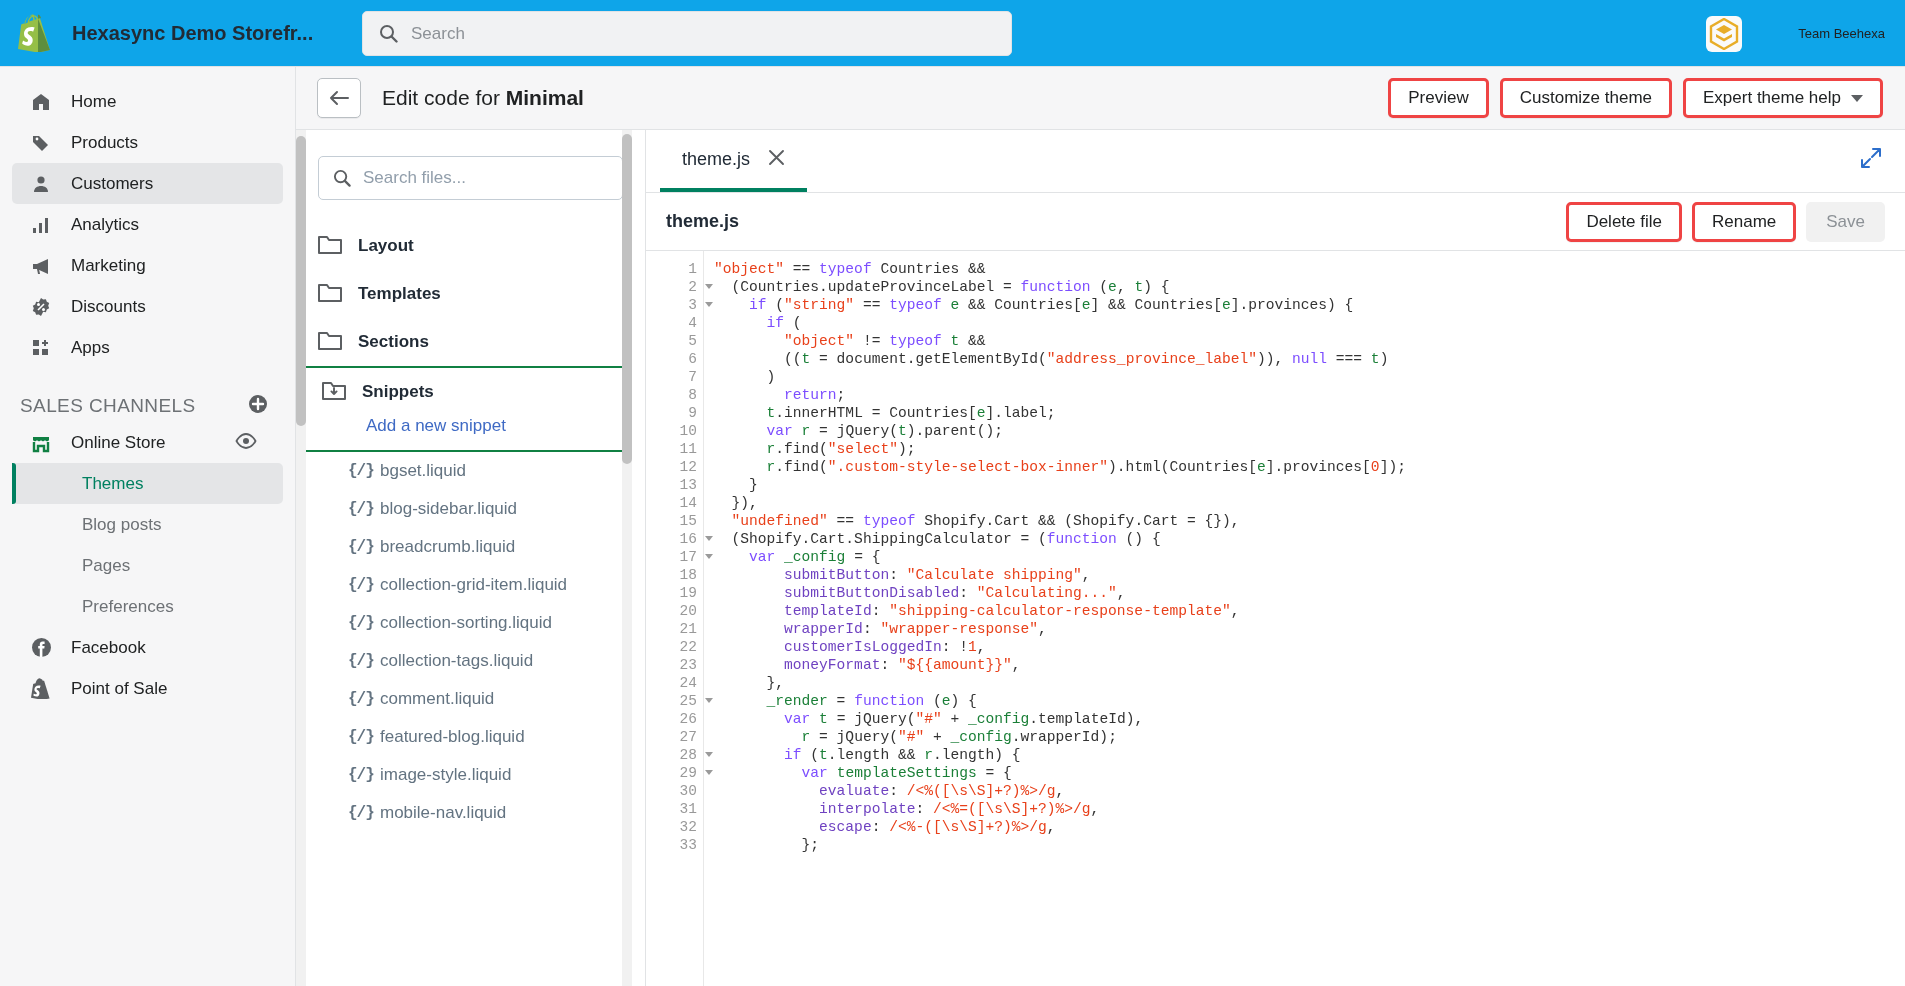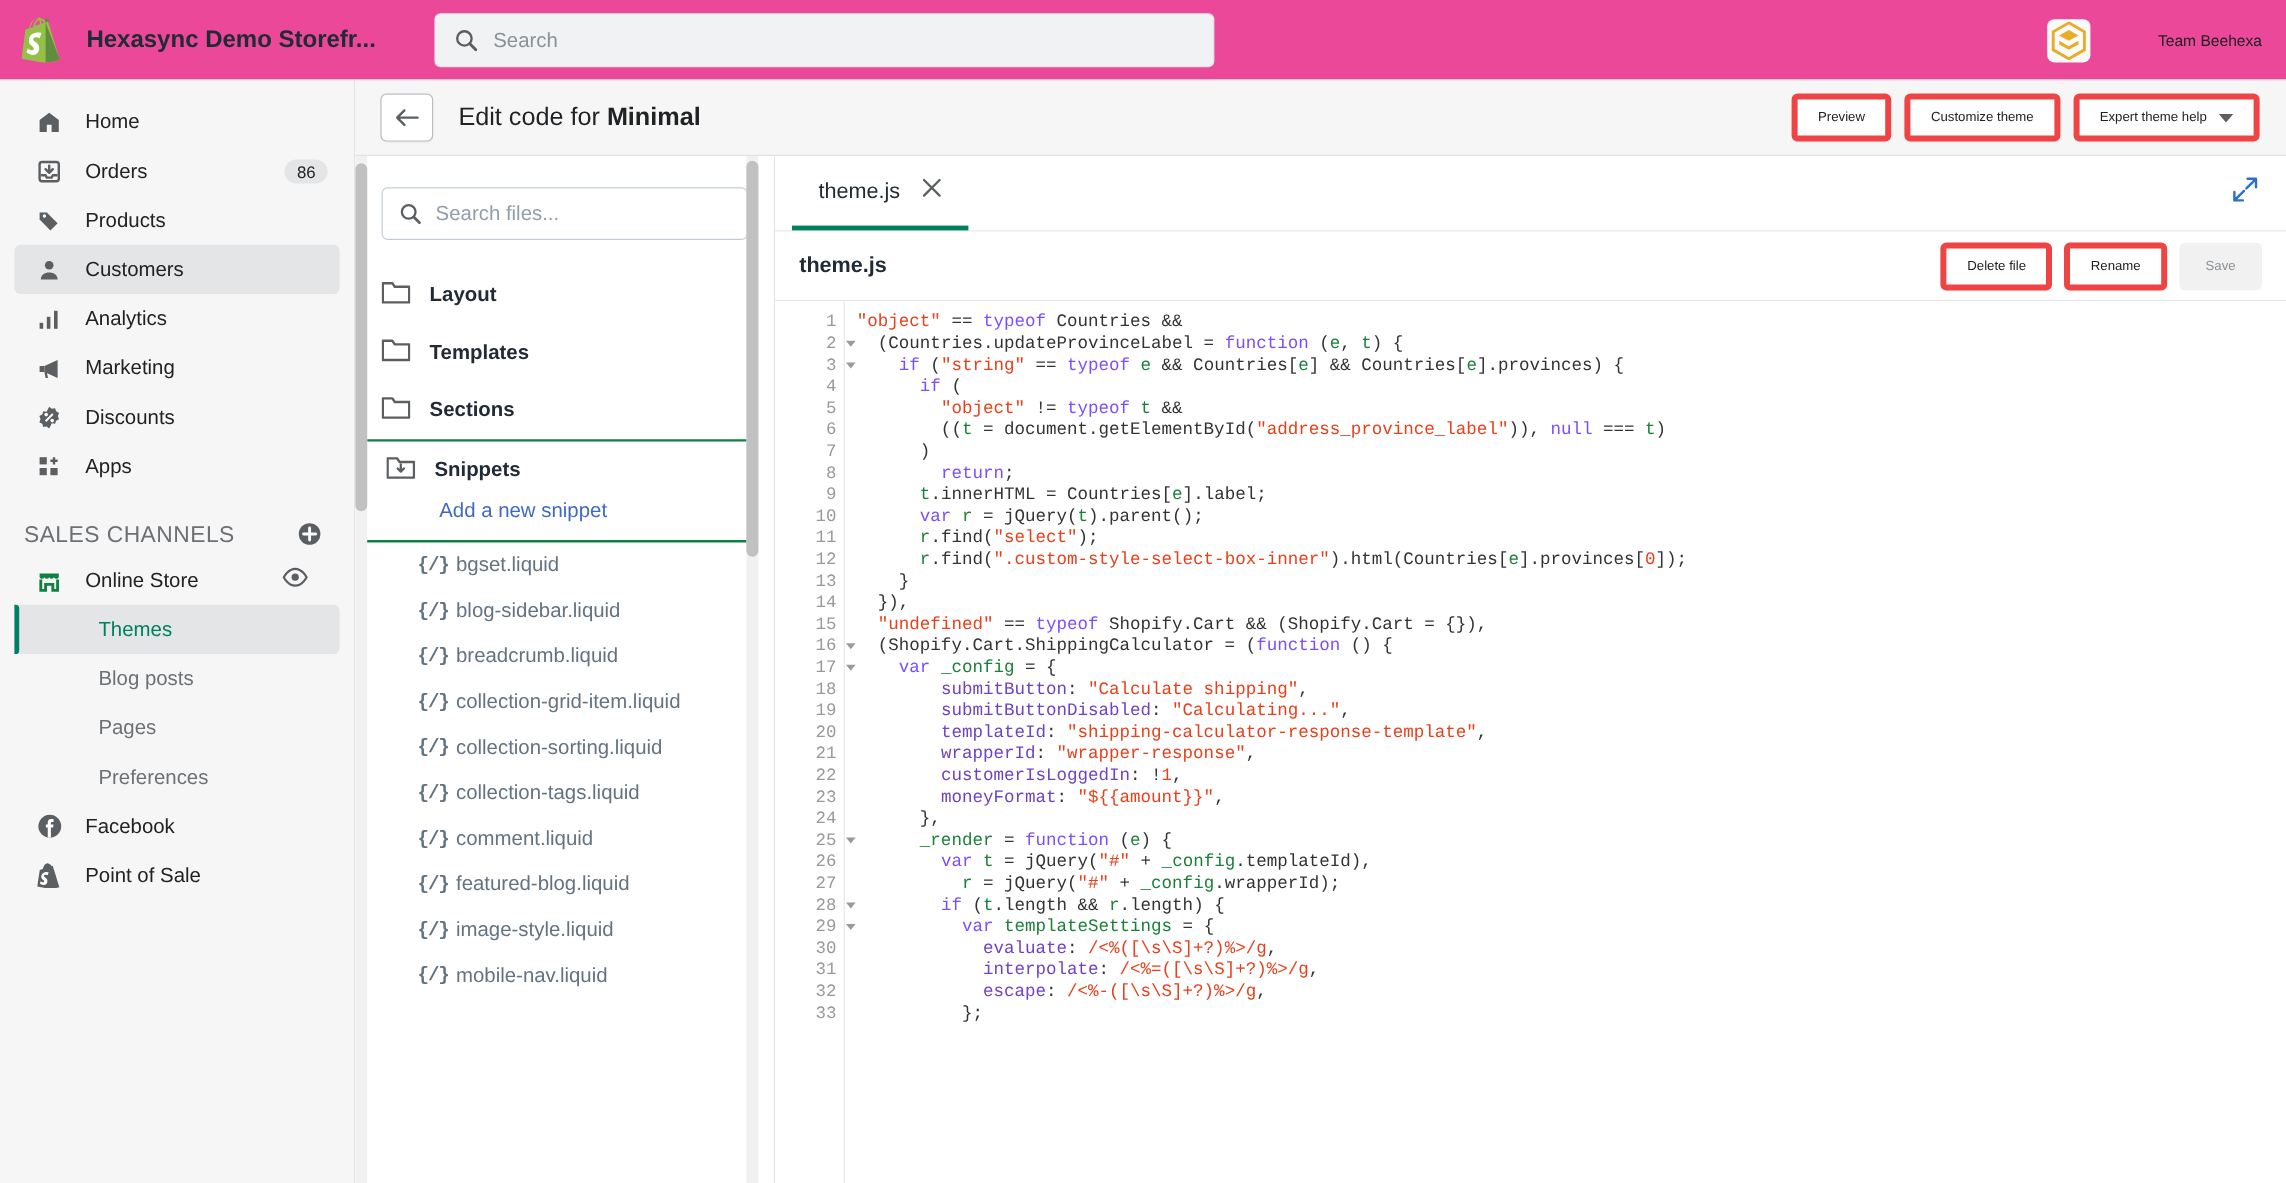--- a/index.html
+++ b/index.html
@@ -8,21 +8,21 @@
     font-family: "Liberation Sans", sans-serif;
     background: #ffffff;
     overflow: hidden;
     color: #212b36;
   }
 
   
   .topbar {
     position: absolute; top: 0; left: 0;
     width: 1905px; height: 67px;
-    background: #ec4899;
+    background: #0ea5e9;
     border-bottom: 1px solid #e1e3e5;
     display: flex; align-items: center;
   }
   .shopify-logo { margin-left: 18px; width: 34px; height: 38px; flex: none; }
   .store-name {
     margin-left: 20px;
     font-size: 20px; font-weight: 600; color: #212b36;
     white-space: nowrap;
   }
   .search-wrap {
@@ -112,23 +112,23 @@
     margin-left: 21px; width: 44px; height: 40px;
     background: #fff; border: 1px solid #babfc3; border-radius: 5px;
     display: flex; align-items: center; justify-content: center;
     cursor: pointer; box-shadow: 0 1px 0 rgba(22,29,37,.05);
   }
   .page-title { margin-left: 21px; font-size: 21px; color: #202223; }
   .page-title b { font-weight: 700; }
   .header-actions { position: absolute; right: 22px; display: flex; gap: 11px; }
   .btn {
     height: 40px; padding: 0 17px;
-    background: #fff; border: 5px solid #ef4444; border-radius: 5px;
+    background: #fff; border: 3px solid #ef4444; border-radius: 5px;
     font-family: "Liberation Sans", sans-serif;
-    font-size: 11px; color: #202223; cursor: pointer;
+    font-size: 17px; color: #202223; cursor: pointer;
     display: flex; align-items: center; gap: 10px;
     box-shadow: 0 1px 0 rgba(22,29,37,.05);
   }
   .btn.disabled { background: #f1f1f1; border-color: transparent; color: #8c9196; cursor: default; box-shadow: none; }
   .caret { width: 0; height: 0; border-left: 6px solid transparent; border-right: 6px solid transparent; border-top: 7px solid #5c5f62; }
 
   
   .file-panel {
     position: absolute; top: 130px; left: 296px;
     width: 350px; height: 856px;
@@ -283,31 +283,20 @@
 
   <div class="nav-item">
     <span class="nav-ico">
       <svg width="20" height="20" viewBox="0 0 20 20">
           <path d="M10 2 2 8v10h6v-6h4v6h6V8z" fill="#5c5f62"></path>
         </svg>
     </span>
     <span class="nav-label">Home</span>
   </div>
 
-  <div class="nav-item">
-    <span class="nav-ico">
-      <svg width="20" height="20" viewBox="0 0 20 20">
-        <rect x="2" y="2" width="16" height="16" rx="2" fill="none" stroke="#5c5f62" stroke-width="2"></rect>
-        <path d="M10 5v6m0 0 3-3m-3 3-3-3" fill="none" stroke="#5c5f62" stroke-width="2" stroke-linecap="round" stroke-linejoin="round"></path>
-        <path d="M3 13h4l1 2h4l1-2h4" fill="none" stroke="#5c5f62" stroke-width="2" stroke-linejoin="round"></path>
-      </svg>
-    </span>
-    <span class="nav-label">Orders</span>
-    <span class="nav-badge">86</span>
-  </div>
 
   <div class="nav-item">
     <span class="nav-ico">
       <svg width="20" height="20" viewBox="0 0 20 20">
         <path d="M2 9V3h6l9 9-6 6z" fill="#5c5f62"></path>
           <circle cx="6" cy="6" r="1.4" fill="#fff"></circle>
       </svg>
     </span>
     <span class="nav-label">Products</span>
   </div>

